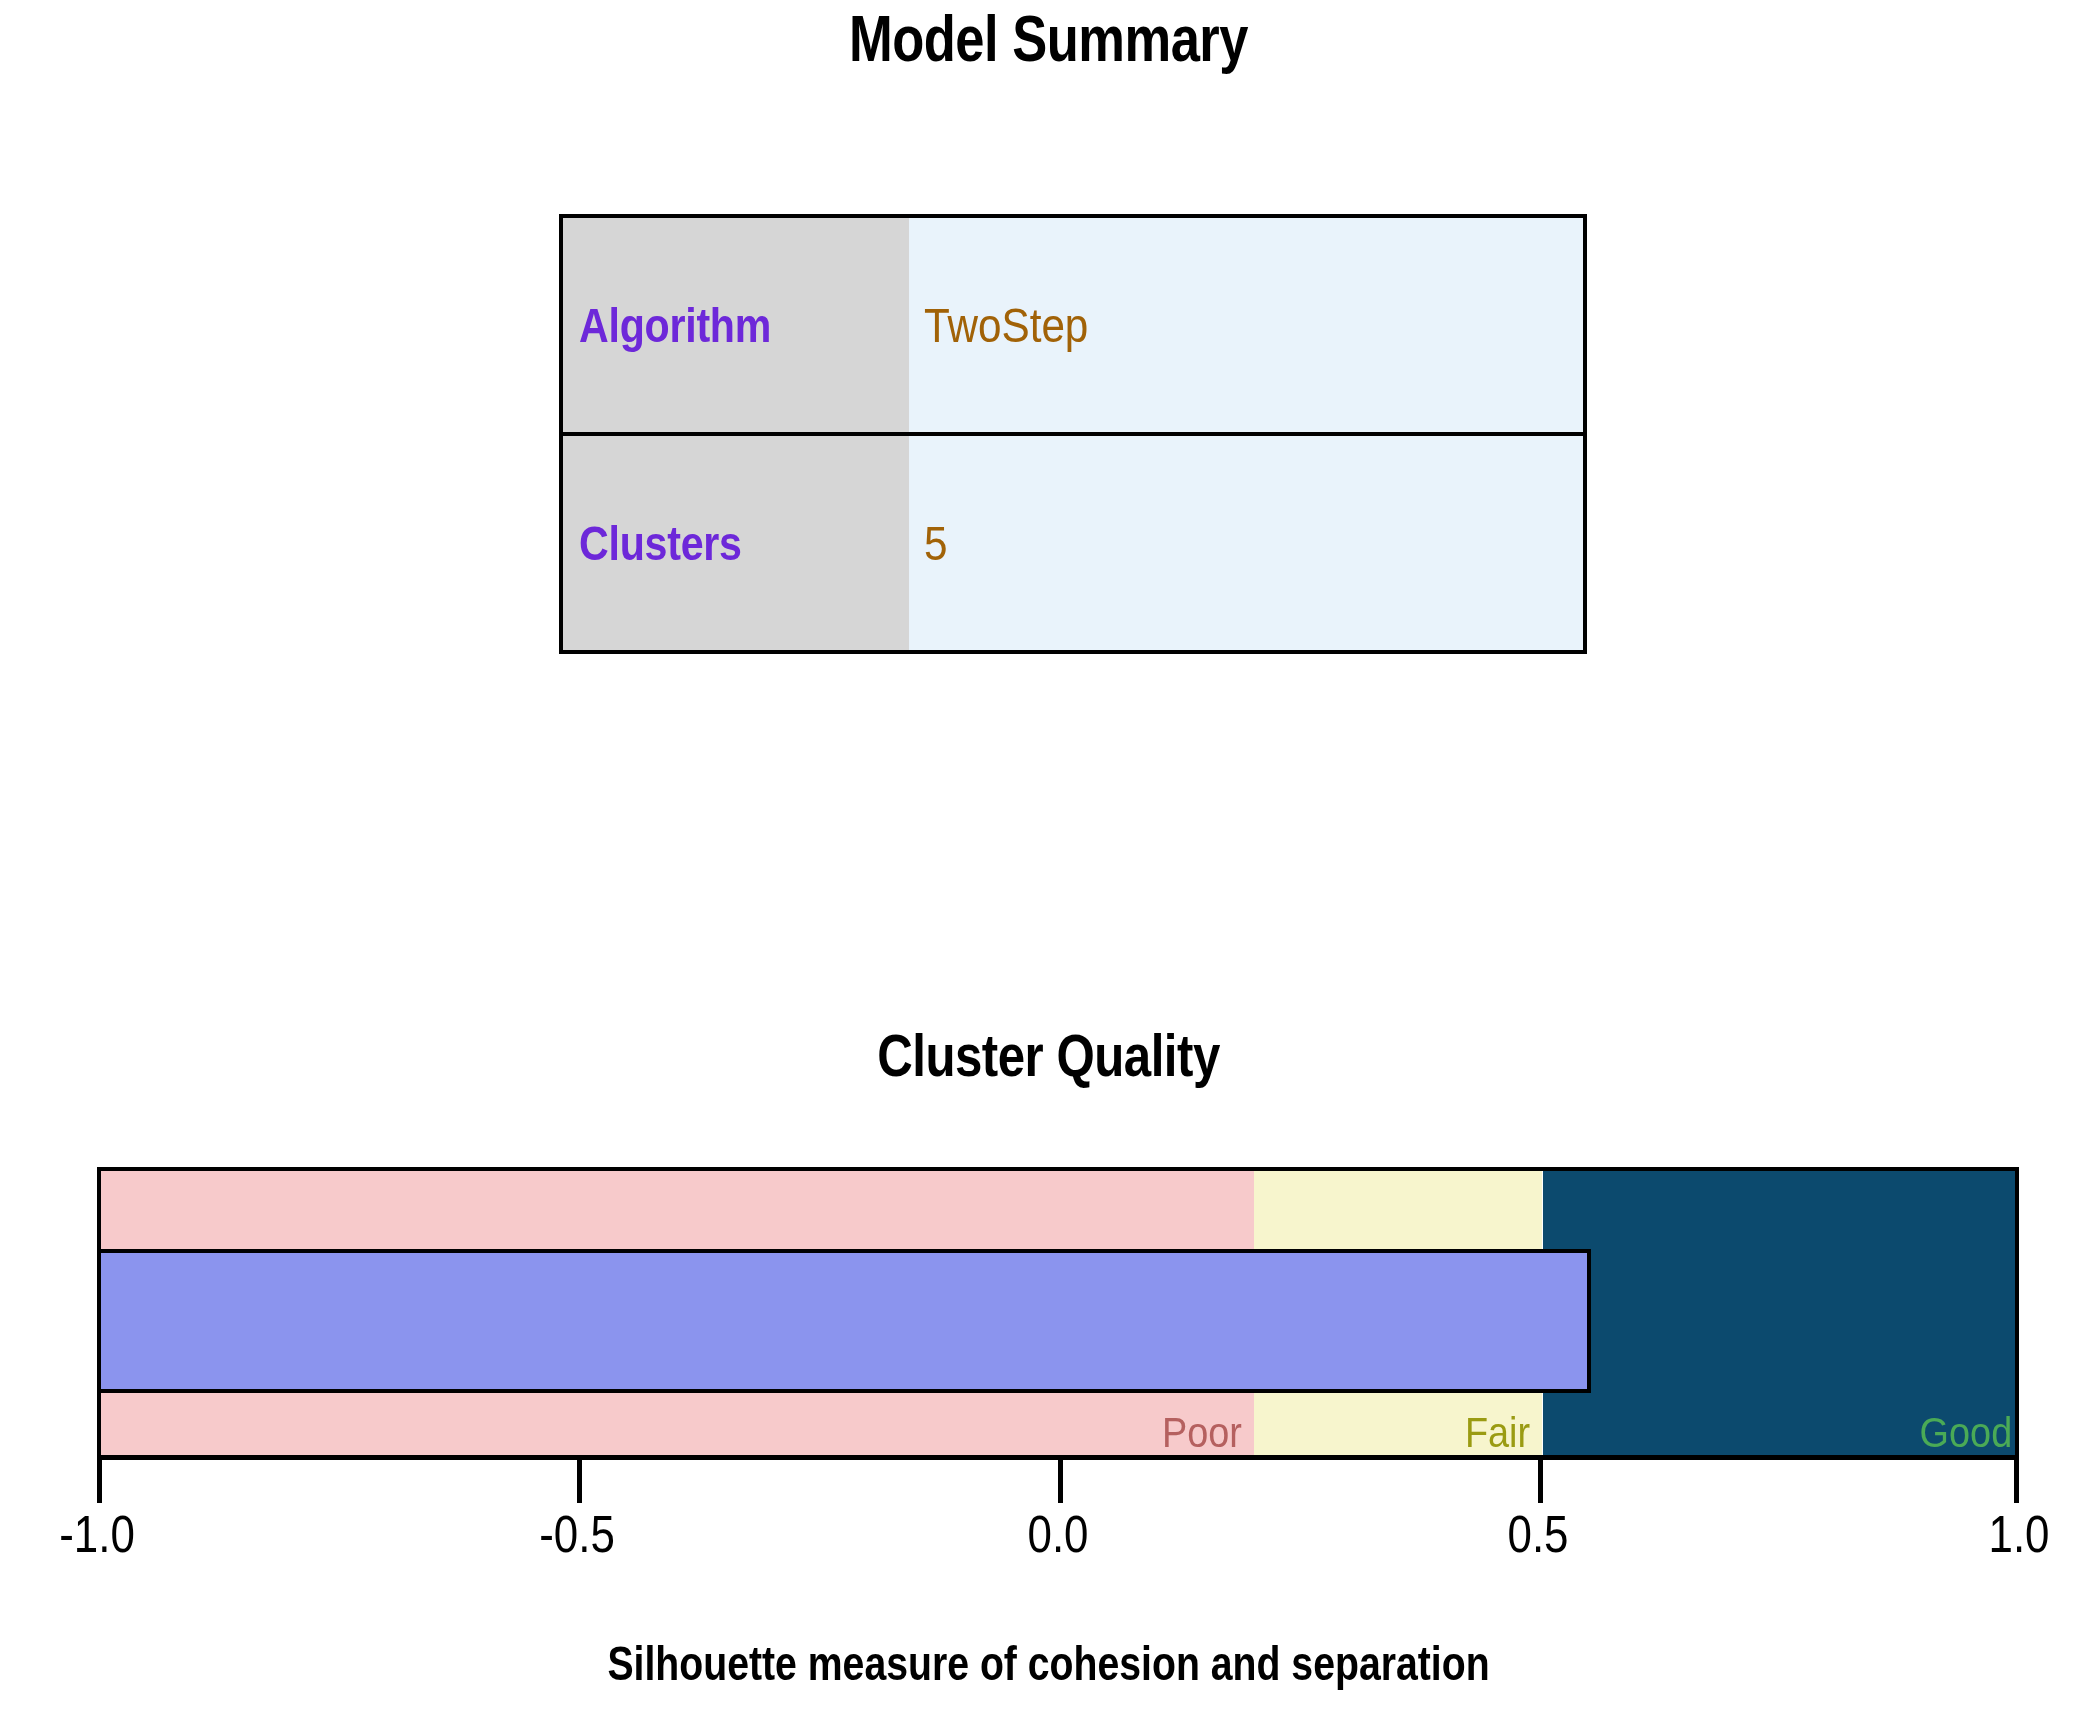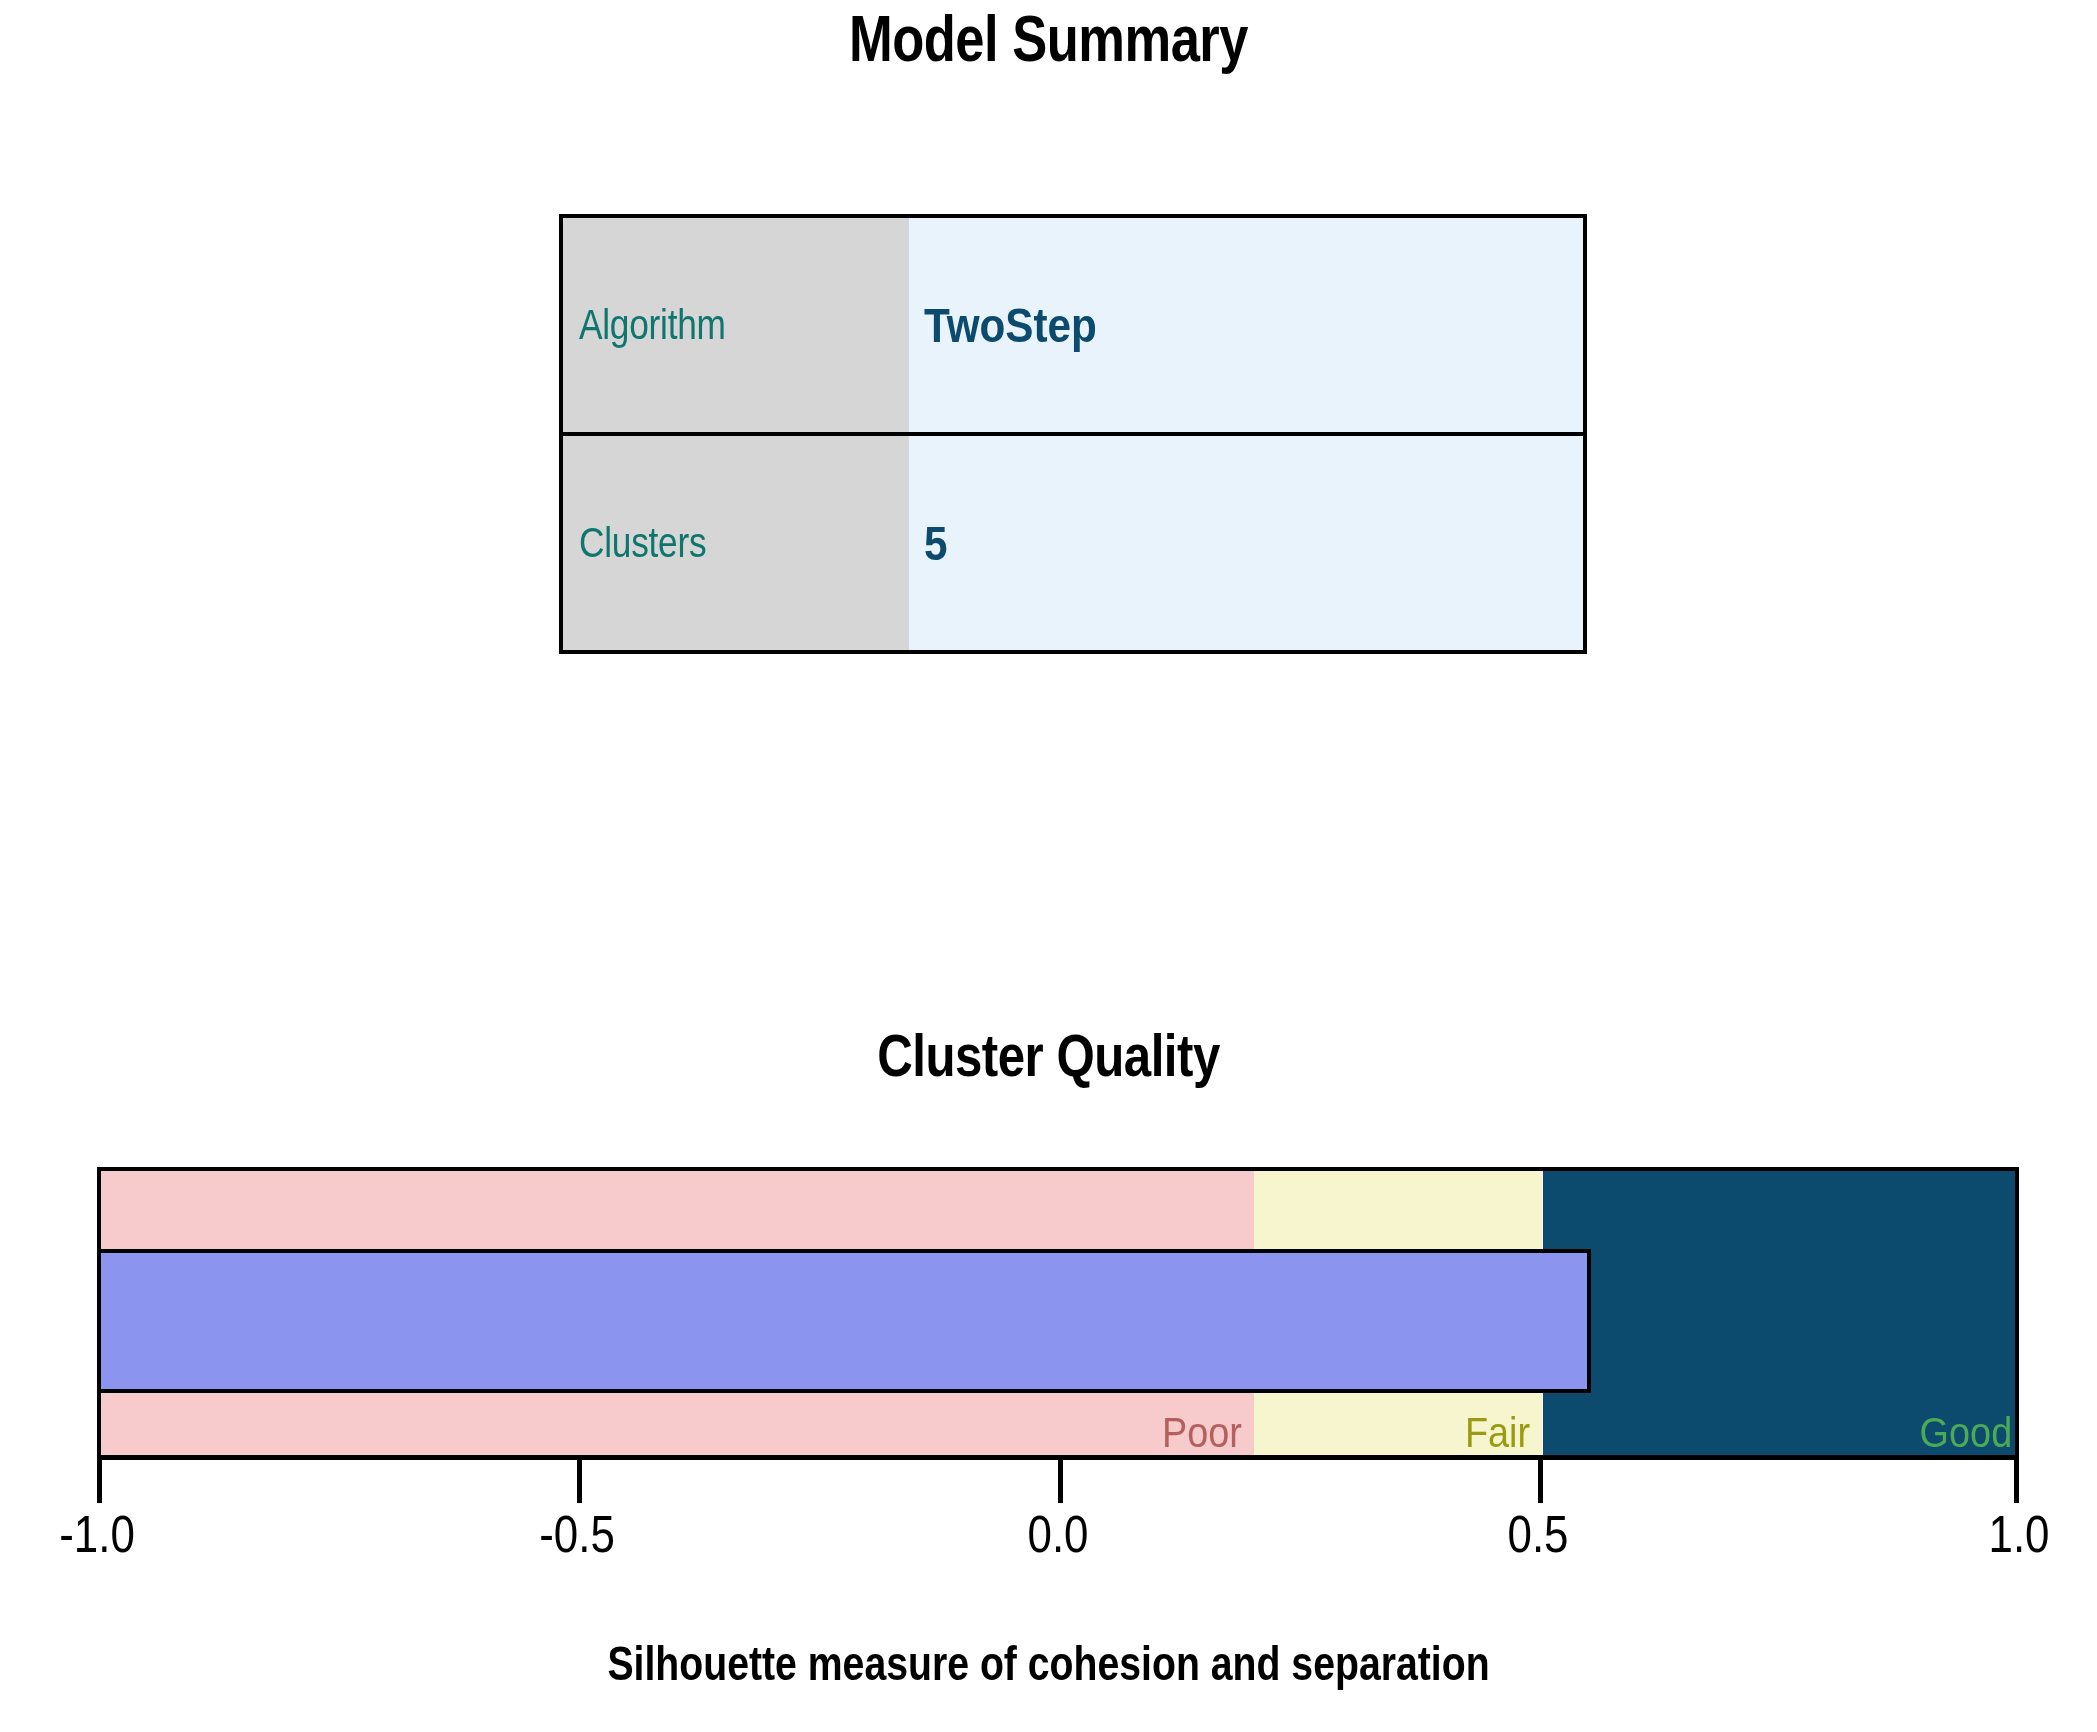--- a/index.html
+++ b/index.html
@@ -63,36 +63,36 @@
     padding: 0 0 0 15.6px;
     vertical-align: middle;
     border: 0;
   }
   #summary-table tr + tr td {
     border-top: 4.5px solid #000000;
   }
   td.label-cell {
     width: 330px;
     background: #d6d6d6;
-    font-weight: normal;
-    font-size: 42px;
-    color: #0f766e;
+    font-weight: bold;
+    font-size: 49px;
+    color: #6d28d9;
     letter-spacing: -0.3px;
   }
   td.label-cell .cell-inner {
     display: inline-block;
     transform: scaleX(0.84);
     transform-origin: left center;
     white-space: nowrap;
   }
   td.value-cell {
     background: #ffffff;
-    font-weight: bold;
+    font-weight: normal;
     font-size: 48px;
-    color: #0c4a6e;
+    color: #a16207;
     padding-left: 23.4px;
     margin-left: 12px;
   }
   td.value-cell .cell-inner {
     display: inline-block;
     transform: scaleX(0.88);
     transform-origin: left center;
     white-space: nowrap;
   }
   tr.alt td.value-cell {

